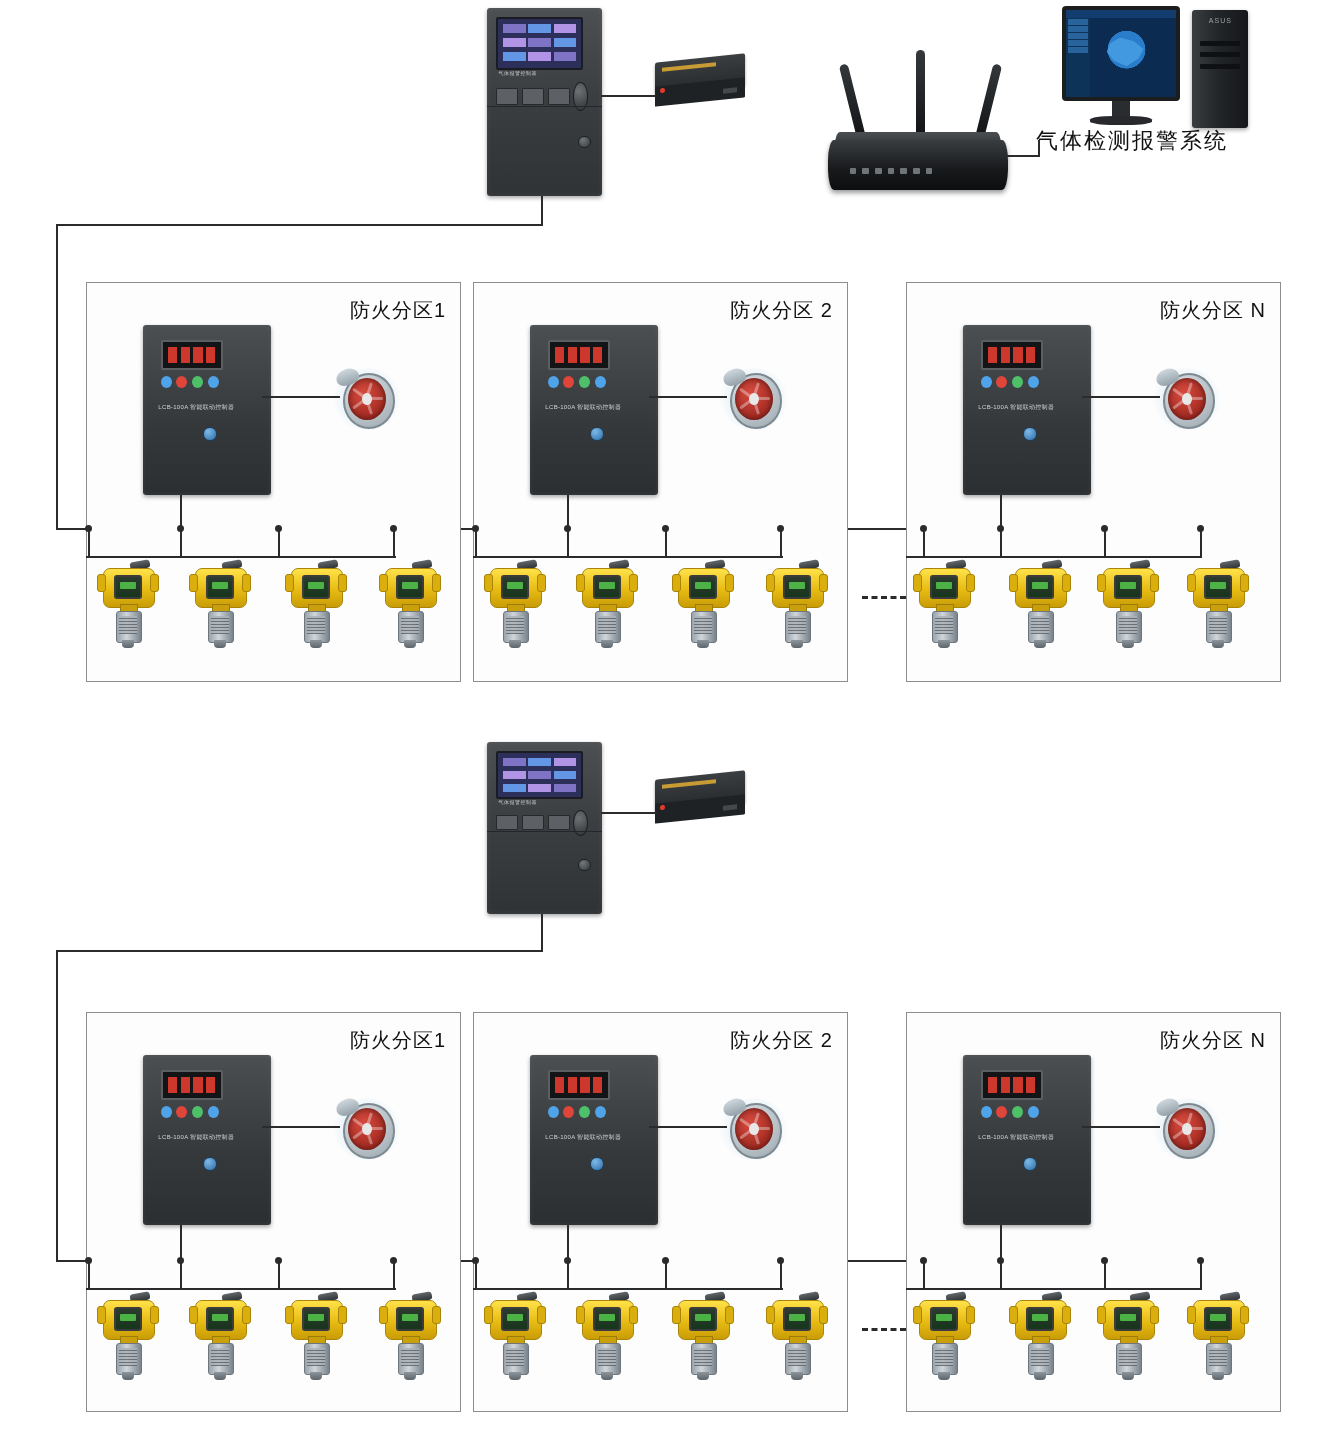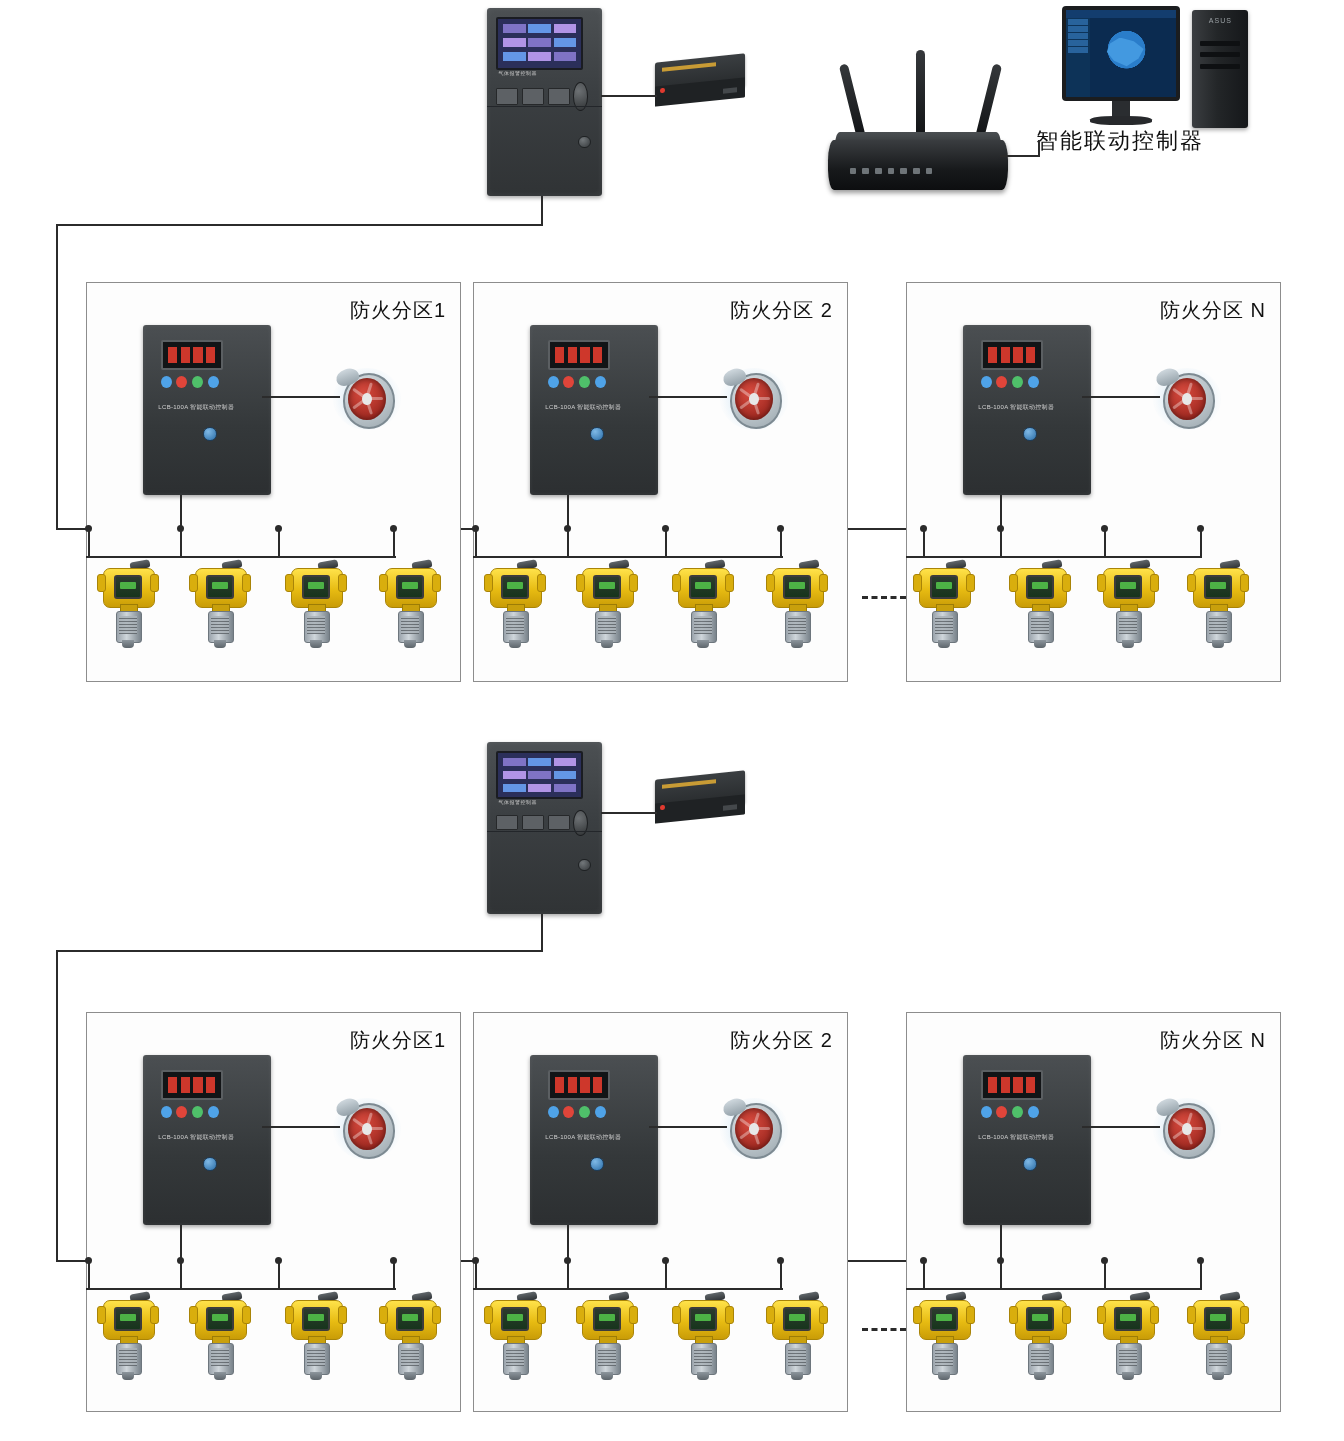--- a/index.html
+++ b/index.html
@@ -203,21 +203,21 @@
     <div class="neck"></div>
     <div class="foot"></div>
   </div>
   <div class="tower" style="left:1192px;top:10px;width:56px;height:118px;">
     <div class="badge">ASUS</div>
     <div class="slot" style="top:26%;"></div>
     <div class="slot" style="top:36%;"></div>
     <div class="slot" style="top:46%;"></div>
   </div>
 
-  <div class="syscap" style="left:1036px;top:126px;">智能联动控制器</div>
+  <div class="syscap" style="left:1036px;top:126px;">气体检测报警系统</div>
 
   <div class="line hline" style="left:1000px;top:155px;width:40px;"></div>
   <div class="line vline" style="left:1038px;top:140px;height:17px;"></div>
 
   <div class="line vline" style="left:541px;top:196px;height:30px;"></div>
   <div class="line hline" style="left:56px;top:224px;width:487px;"></div>
   <div class="line vline" style="left:56px;top:224px;height:306px;"></div>
   <div class="line hline" style="left:56px;top:528px;width:1146px;"></div>
 
   <div class="zone" style="left:86px;top:282px;width:373px;height:398px;">

